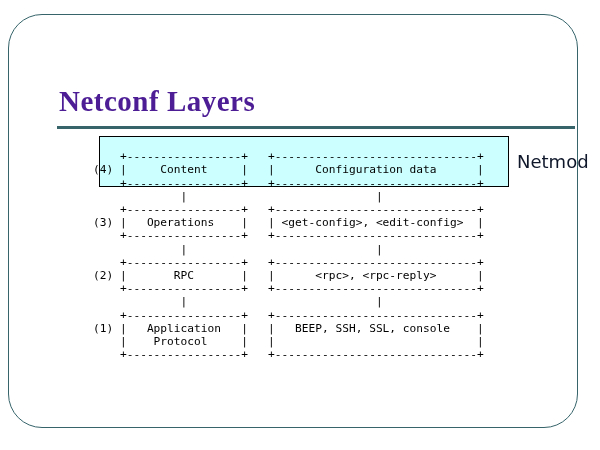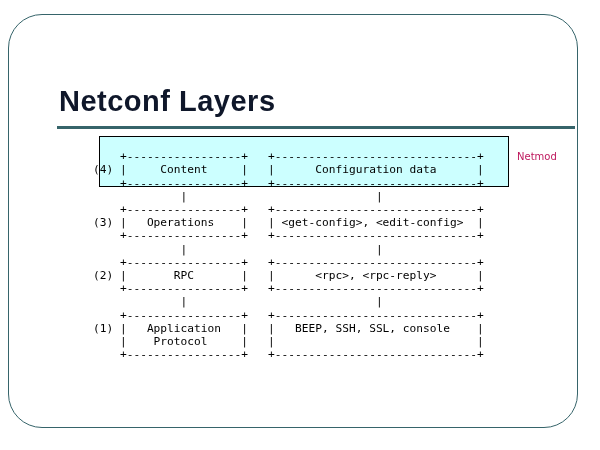--- a/index.html
+++ b/index.html
@@ -25,25 +25,25 @@
     border: 1.6px solid #36646a;
     border-radius: 34px;
     background: #ffffff;
   }
 
   
   #slide-title {
     position: absolute;
     left: 50px;
     top: 70px;
-    font-family: Liberation Sans, sans-serif;
+    font-family: Liberation Serif, serif;
     font-weight: bold;
     font-size: 29px;
     letter-spacing: 0.5px;
-    color: #0f172a;
+    color: #4c1d95;
     white-space: nowrap;
   }
   #title-rule {
     position: absolute;
     left: 48px;
     top: 111px;
     width: 518px;
     height: 3px;
     background: #36646a;
   }
@@ -59,22 +59,22 @@
     background: #ccffff;
     border: 1px solid #000000;
   }
 
   
   #netmod-label {
     position: absolute;
     left: 508px;
     top: 136px;
     font-family: "DejaVu Sans", sans-serif;
-    font-size: 10px;
-    color: #be185d;
+    font-size: 18px;
+    color: #0f172a;
     white-space: nowrap;
   }
 
   
   #ascii-diagram {
     position: absolute;
     left: 84px;
     top: 124px;
     font-family: "DejaVu Sans Mono", monospace;
     font-size: 11.2px;

